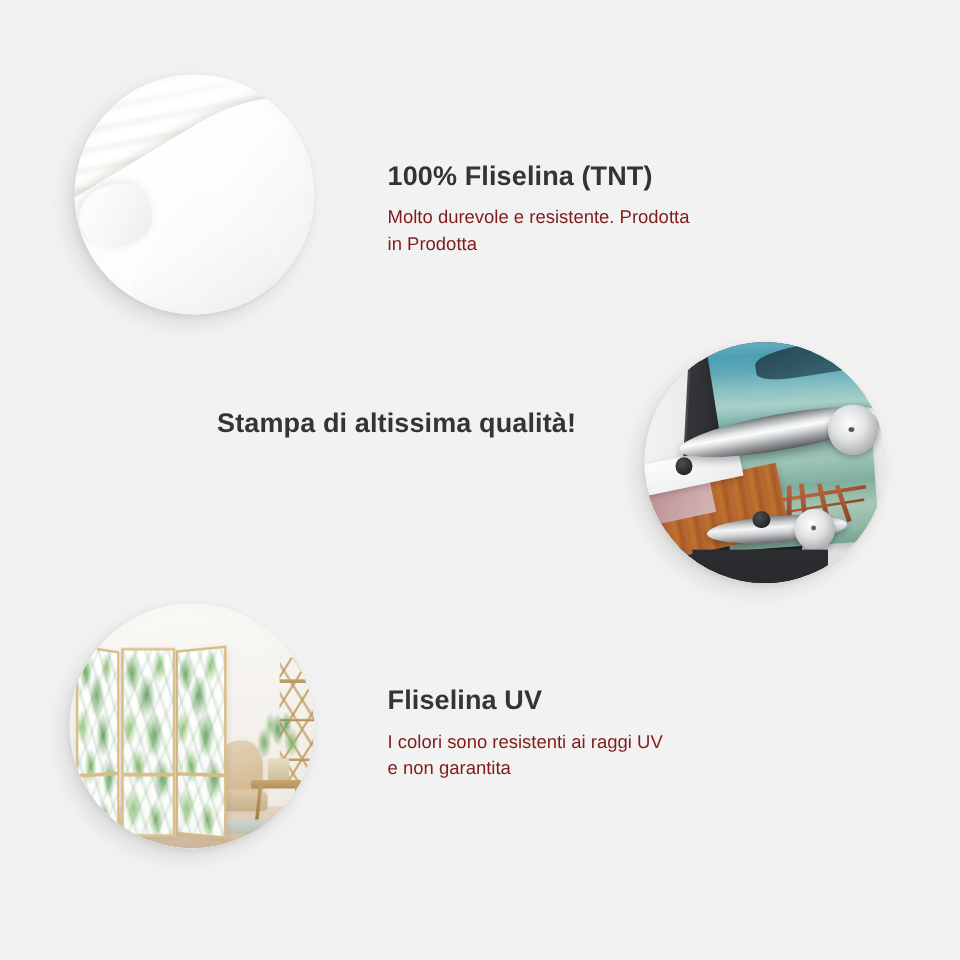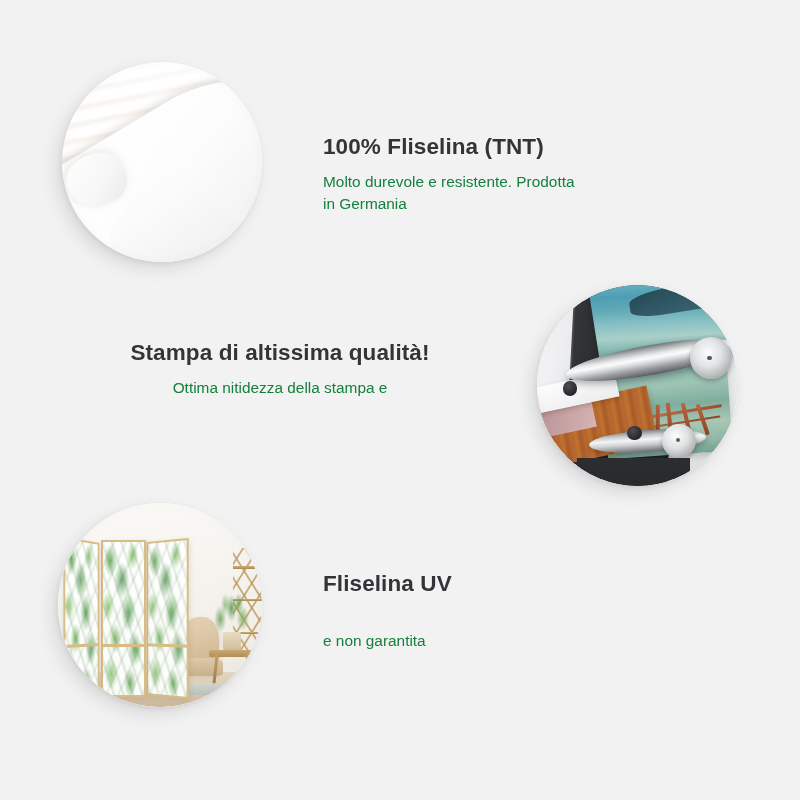--- a/index.html
+++ b/index.html
@@ -50,25 +50,25 @@
     font-weight: bold;
     color: #333437;
     letter-spacing: 0.1px;
     margin: 0 0 11px 0;
     line-height: 1.2;
     white-space: nowrap;
   }
   .f-desc {
     font-size: 15.4px;
     font-weight: normal;
-    color: #15803d;
+    color: #7f1d1d;
     line-height: 1.45;
     margin: 0;
   }
-  .align-right { text-align: center; }
+  .align-right { text-align: right; }
   .align-left  { text-align: left; }
 
   
   #circle-wallpaper { left: 62px; top: 62px; width: 200px; height: 200px; }
 
   
   .wp-face {
     position: absolute;
     left: -6%; top: -6%; width: 112%; height: 112%;
     background:
@@ -394,21 +394,21 @@
         <div class="wp-curl"></div>
         <div class="wp-lobe"></div>
       </div>
       <div class="circle-vignette"></div>
     </div>
 
     <div class="text-block align-left" style="left:323px; top:133px; width:400px;">
       <p class="f-title">100% Fliselina (TNT)</p>
       <p class="f-desc">
         <span>Molto durevole e resistente. Prodotta</span><br>
-        <span>in Germania</span>
+        <span>in Prodotta</span>
       </p>
     </div>
   </div>
 
   <div class="feature">
 
     <div class="circle" id="circle-printer">
       <div class="circle-inner">
         <div class="pr-wall"></div>
         <div class="pr-leftpanel"></div>
@@ -441,21 +441,21 @@
 
         <div class="pr-base"></div>
         <div class="pr-floorshadow"></div>
       </div>
       <div class="circle-vignette"></div>
     </div>
 
     <div class="text-block align-right" style="left:80px; top:339px; width:400px;">
       <p class="f-title">Stampa di altissima qualità!</p>
       <p class="f-desc">
-        <span>Ottima nitidezza della stampa e</span><br>
+        <br>
       </p>
     </div>
   </div>
 
   <div class="feature">
 
     <div class="circle" id="circle-divider">
       <div class="circle-inner">
         <div class="rm-wall"></div>
         <div class="rm-floor"></div>
@@ -488,19 +488,19 @@
             <div class="leaf-veins"></div>
           </div>
         </div>
       </div>
       <div class="circle-vignette"></div>
     </div>
 
     <div class="text-block align-left" style="left:323px; top:570px; width:400px;">
       <p class="f-title">Fliselina UV</p>
       <p class="f-desc">
-        <br>
+        <span>I colori sono resistenti ai raggi UV</span><br>
         <span>e non garantita</span>
       </p>
     </div>
   </div>
 
 </div>
 
 </body></html>

